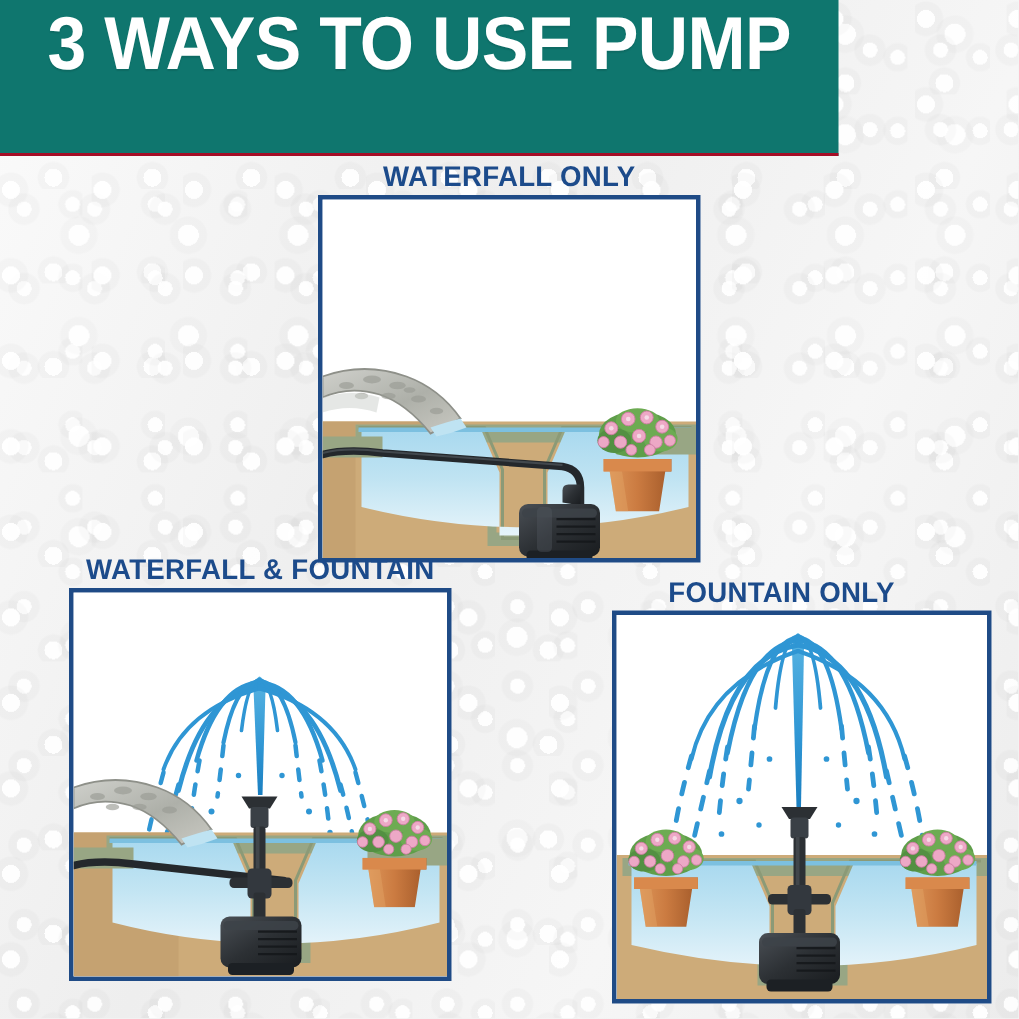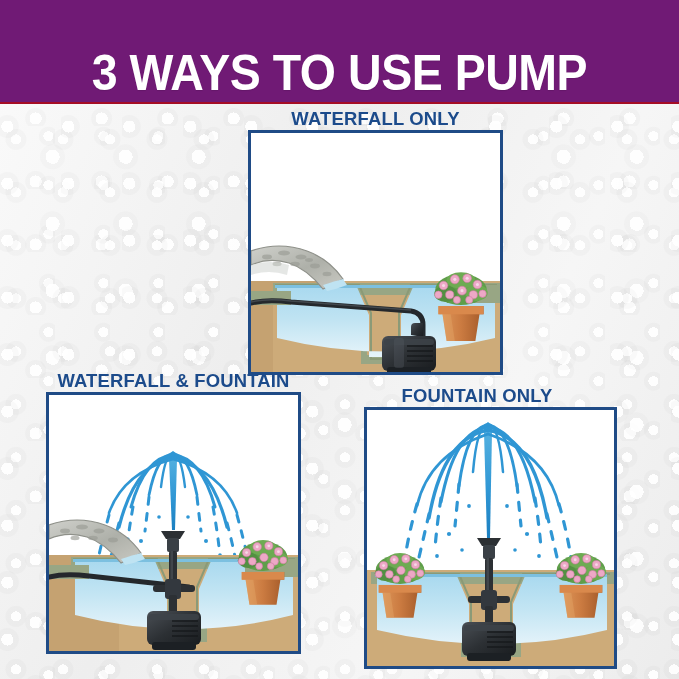--- a/index.html
+++ b/index.html
@@ -25,25 +25,25 @@
       radial-gradient(circle at 88% 78%, rgba(255,255,255,0.92) 0 5px, rgba(0,0,0,0.02) 5px 9px, transparent 10px),
       radial-gradient(circle at 54% 88%, rgba(255,255,255,0.9) 0 6px, rgba(0,0,0,0.018) 6px 10px, transparent 11px),
       linear-gradient(115deg, #fbfbfb 0%, #eeeeee 40%, #f6f6f6 70%, #ececec 100%);
     background-size: 61px 57px, 47px 53px, 73px 67px, 55px 49px, 66px 63px, 100% 100%;
   }
 
   
   #banner {
     position: absolute;
     left: 0; top: 0;
-    width: 679px;
+    width: 559px;
     height: 104px;
-    background: #701a75;
+    background: #0f766e;
     display: flex;
-    align-items: flex-end;
+    align-items: flex-start;
     justify-content: center;
     border-bottom: 2px solid #a50d26;
   }
   #banner-title {
     color: #ffffff;
     font-family: "Liberation Sans Narrow", "Liberation Sans", sans-serif;
     font-size: 50px;
     font-weight: bold;
     letter-spacing: -0.5px;
     transform: scaleX(0.93);
@@ -65,27 +65,27 @@
     transform: scaleX(0.97);
   }
   .panel-frame {
     border: 3px solid #1f4b86;
     background: #ffffff;
     position: relative;
     overflow: hidden;
   }
 
   
-  #panel-waterfall       { left: 212px; top: 108px; width: 255px; margin-left: 36px; }
+  #panel-waterfall       { left: 212px; top: 108px; width: 255px; }
   #panel-waterfall .panel-frame { width: 255px; height: 245px; }
 
   #panel-wf-fountain     { left: 46px;  top: 370px; width: 255px; }
   #panel-wf-fountain .panel-frame { width: 255px; height: 262px; }
 
-  #panel-fountain        { left: 364px; top: 385px; width: 226px; }
+  #panel-fountain        { left: 408px; top: 385px; width: 226px; }
   #panel-fountain .panel-frame { width: 253px; height: 262px; }
 
   .scene { position: absolute; inset: 0; }
   .scene svg { display: block; width: 100%; height: 100%; }
 </style>
 </head>
 <body>
 
 <div id="page"></div>
 

